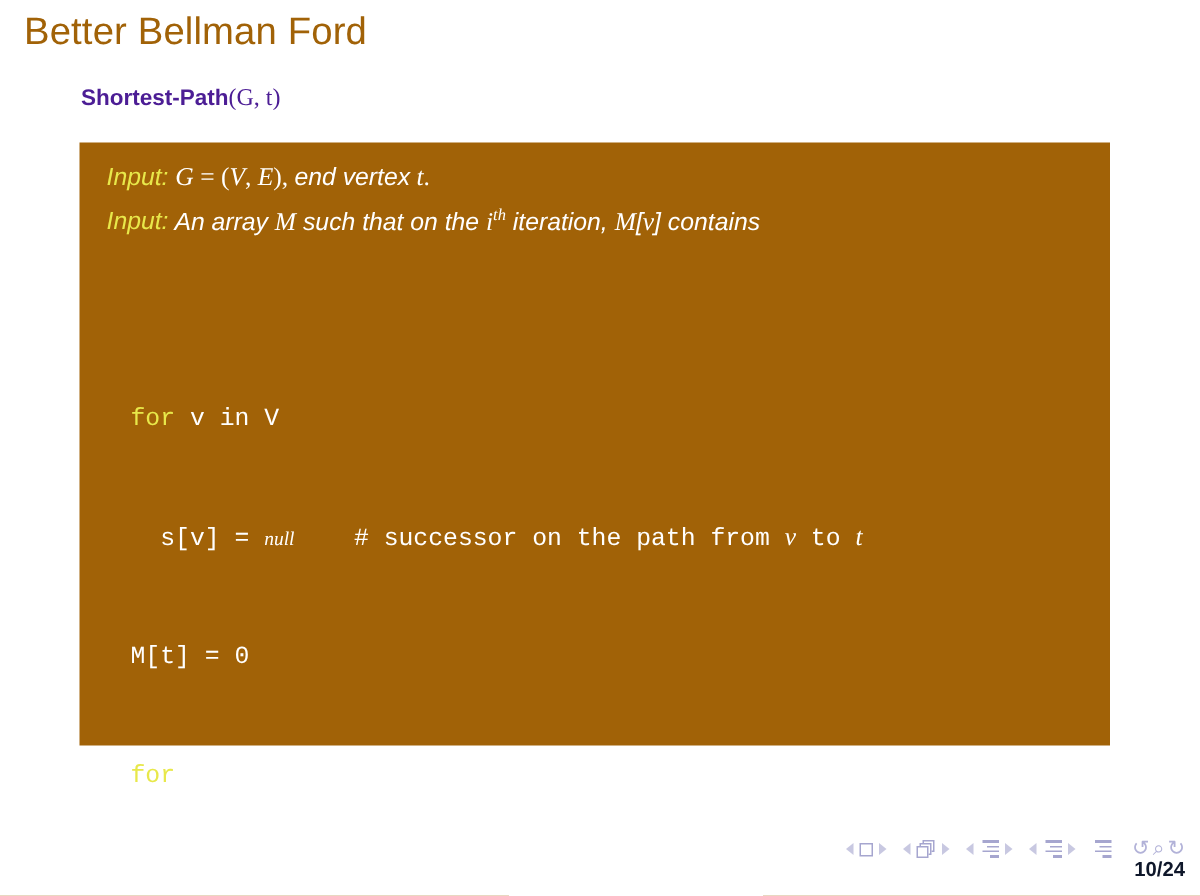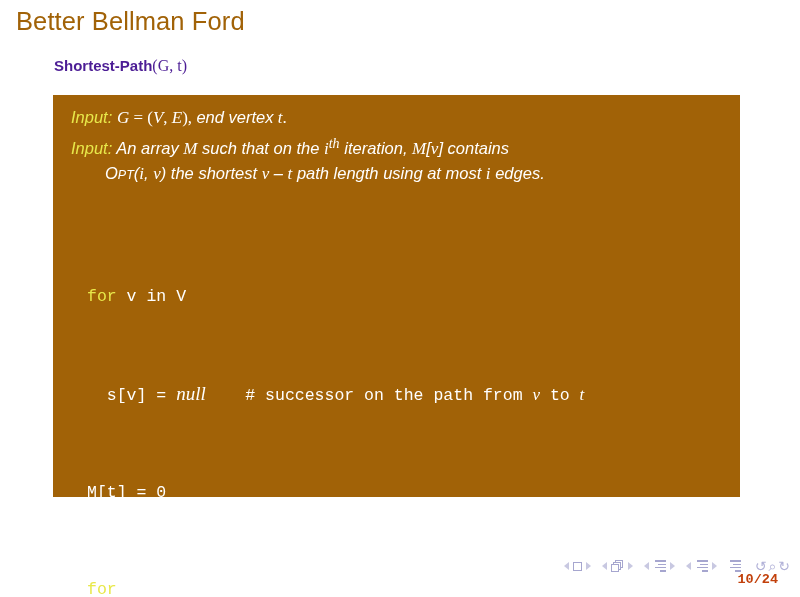--- a/index.html
+++ b/index.html
@@ -80,21 +80,21 @@
     font-family: "Liberation Serif", serif;
     font-style: italic;
     font-size: 17px;
   }
   .spec .mu {
     font-family: "Liberation Serif", serif;
     font-style: normal;
     font-size: 17px;
   }
   .sup {
-    font-size: 14px;
+    font-size: 11px;
     vertical-align: super;
     font-family: "Liberation Serif", serif;
     font-style: italic;
   }
   .smallcaps-first {
     font-family: "Liberation Sans", sans-serif;
     font-style: italic;
     font-size: 16.5px;
   }
   .smallcaps-rest {
@@ -107,26 +107,26 @@
   .code {
     position: absolute;
     left: 34px;
     top: 118px;
     color: #ffffff;
     font-family: "Liberation Mono", monospace;
     font-size: 16.5px;
     line-height: 26.4px;
     white-space: pre;
   }
-  .code-line { display: block; white-space: pre; margin-top: 18px; }
+  .code-line { display: block; white-space: pre; }
   .kw { color: #e8e84a; }
   .lit {
     font-family: "Liberation Serif", serif;
     font-style: italic;
-    font-size: 19px;
+    font-size: 13px;
   }
   .code .mi {
     font-family: "Liberation Serif", serif;
     font-style: italic;
     font-size: 17px;
   }
 
   
   .footer-nav {
     position: absolute;
@@ -180,26 +180,26 @@
     display: flex;
     align-items: center;
     gap: 2px;
     color: #b2b2d8;
     font-size: 14px;
     font-family: "DejaVu Sans", sans-serif;
     line-height: 1;
   }
   .page-num {
     position: absolute;
-    right: 22px;
+    right: 10px;
     top: 572px;
     font-size: 13.5px;
     font-weight: bold;
-    color: #c2410c;
-    font-family: Liberation Mono, monospace;
+    color: #0f172a;
+    font-family: Liberation Sans, sans-serif;
   }
 </style>
 </head>
 <body>
 
 <div class="slide-title">Better Bellman Ford</div>
 
 <div class="block-heading">
   <span>Shortest-Path</span><span class="mathpart mi">(G, t)</span>
 </div>
@@ -208,23 +208,20 @@
 
   <div class="spec">
     <span class="spec-line">
       <span class="kw-label">Input:</span>
       <span class="mu"><span class="mi">G</span> = (<span class="mi">V</span>, <span class="mi">E</span>), <span style="font-family:'Liberation Sans',sans-serif;font-style:italic;font-size:16.5px;">end vertex</span> <span class="mi">t</span>.</span>
     </span>
     <span class="spec-line">
       <span class="kw-label">Input:</span>
       <span>An array <span class="mi">M</span> such that on the <span class="mi">i</span><span class="sup">th</span> iteration, <span class="mi">M</span>[<span class="mi">v</span>] contains</span>
     </span>
-    <span class="spec-line indented">
-      <span class="smallcaps-first">O</span><span class="smallcaps-rest">PT</span><span>(<span class="mi">i</span>, <span class="mi">v</span>) the shortest <span class="mi">v</span> – <span class="mi">t</span> path length using at most <span class="mi">i</span> edges.</span>
-    </span>
   </div>
 
   <div class="code">
     <span class="code-line"><span class="kw">for</span> v in V</span>
     <span class="code-line">  s[v] = <span class="lit">null</span>    # successor on the path from <span class="mi">v</span> to <span class="mi">t</span></span>
     <span class="code-line">M[t] = 0</span>
     <span class="code-line"><span class="kw">for</span> i = 1 to n-1</span>
     
     
     

